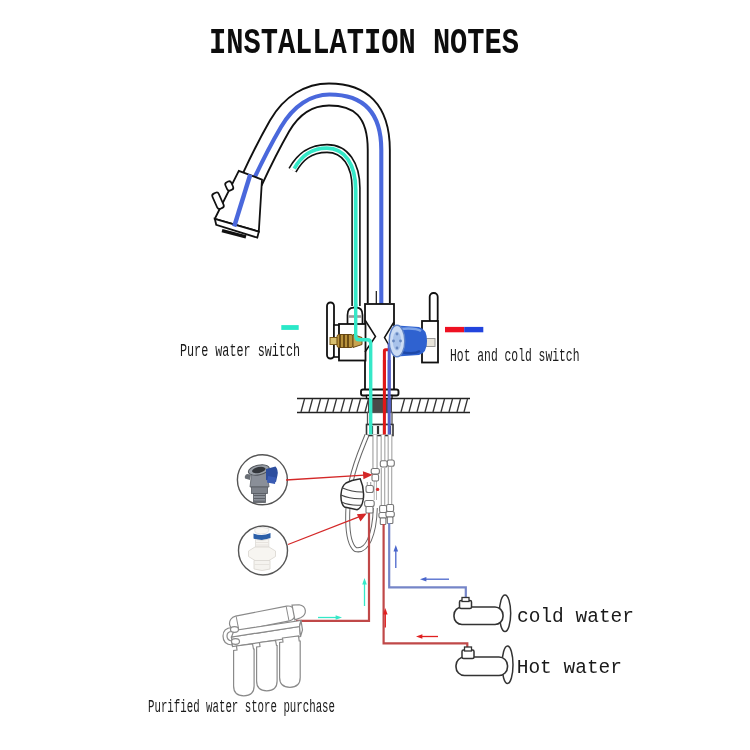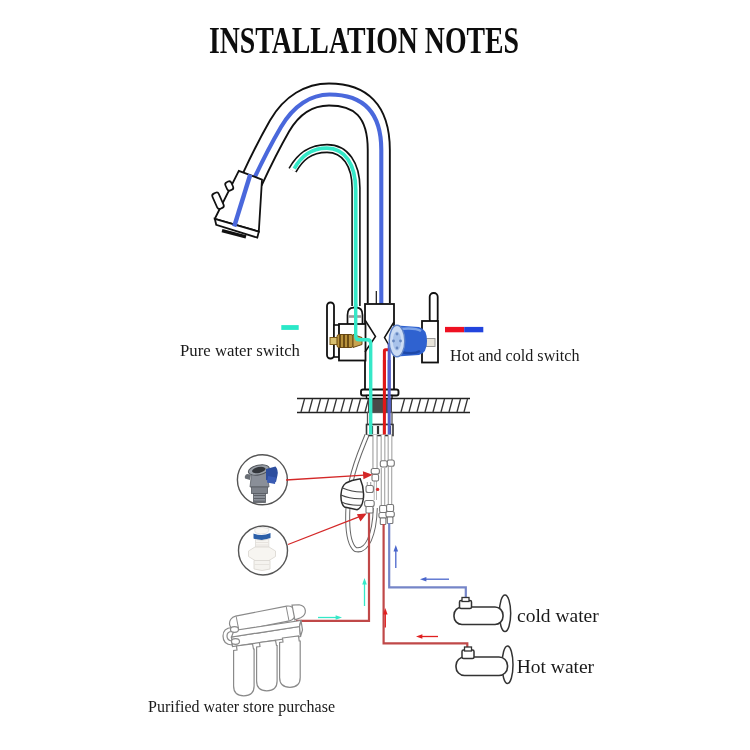--- a/index.html
+++ b/index.html
@@ -1,17 +1,17 @@
 <!DOCTYPE html>
 <html><head>
 <meta charset="utf-8">
 <style>
   html,body{margin:0;padding:0;background:#fff;}
   #page{position:relative;width:750px;height:750px;background:#fff;overflow:hidden;
-        font-family:Liberation Serif, serif;}
+        font-family:Liberation Mono, monospace;}
   svg{position:absolute;left:0;top:0;}
 </style>
 </head>
 <body>
 <div id="page">
 <svg width="750" height="750" viewBox="0 0 750 750">
   <rect x="0" y="0" width="750" height="750" fill="#ffffff"></rect>
 
   <text x="209" y="53" font-size="37" font-weight="bold" fill="#0d0d0d" textLength="310" lengthAdjust="spacingAndGlyphs">INSTALLATION NOTES</text>
 

